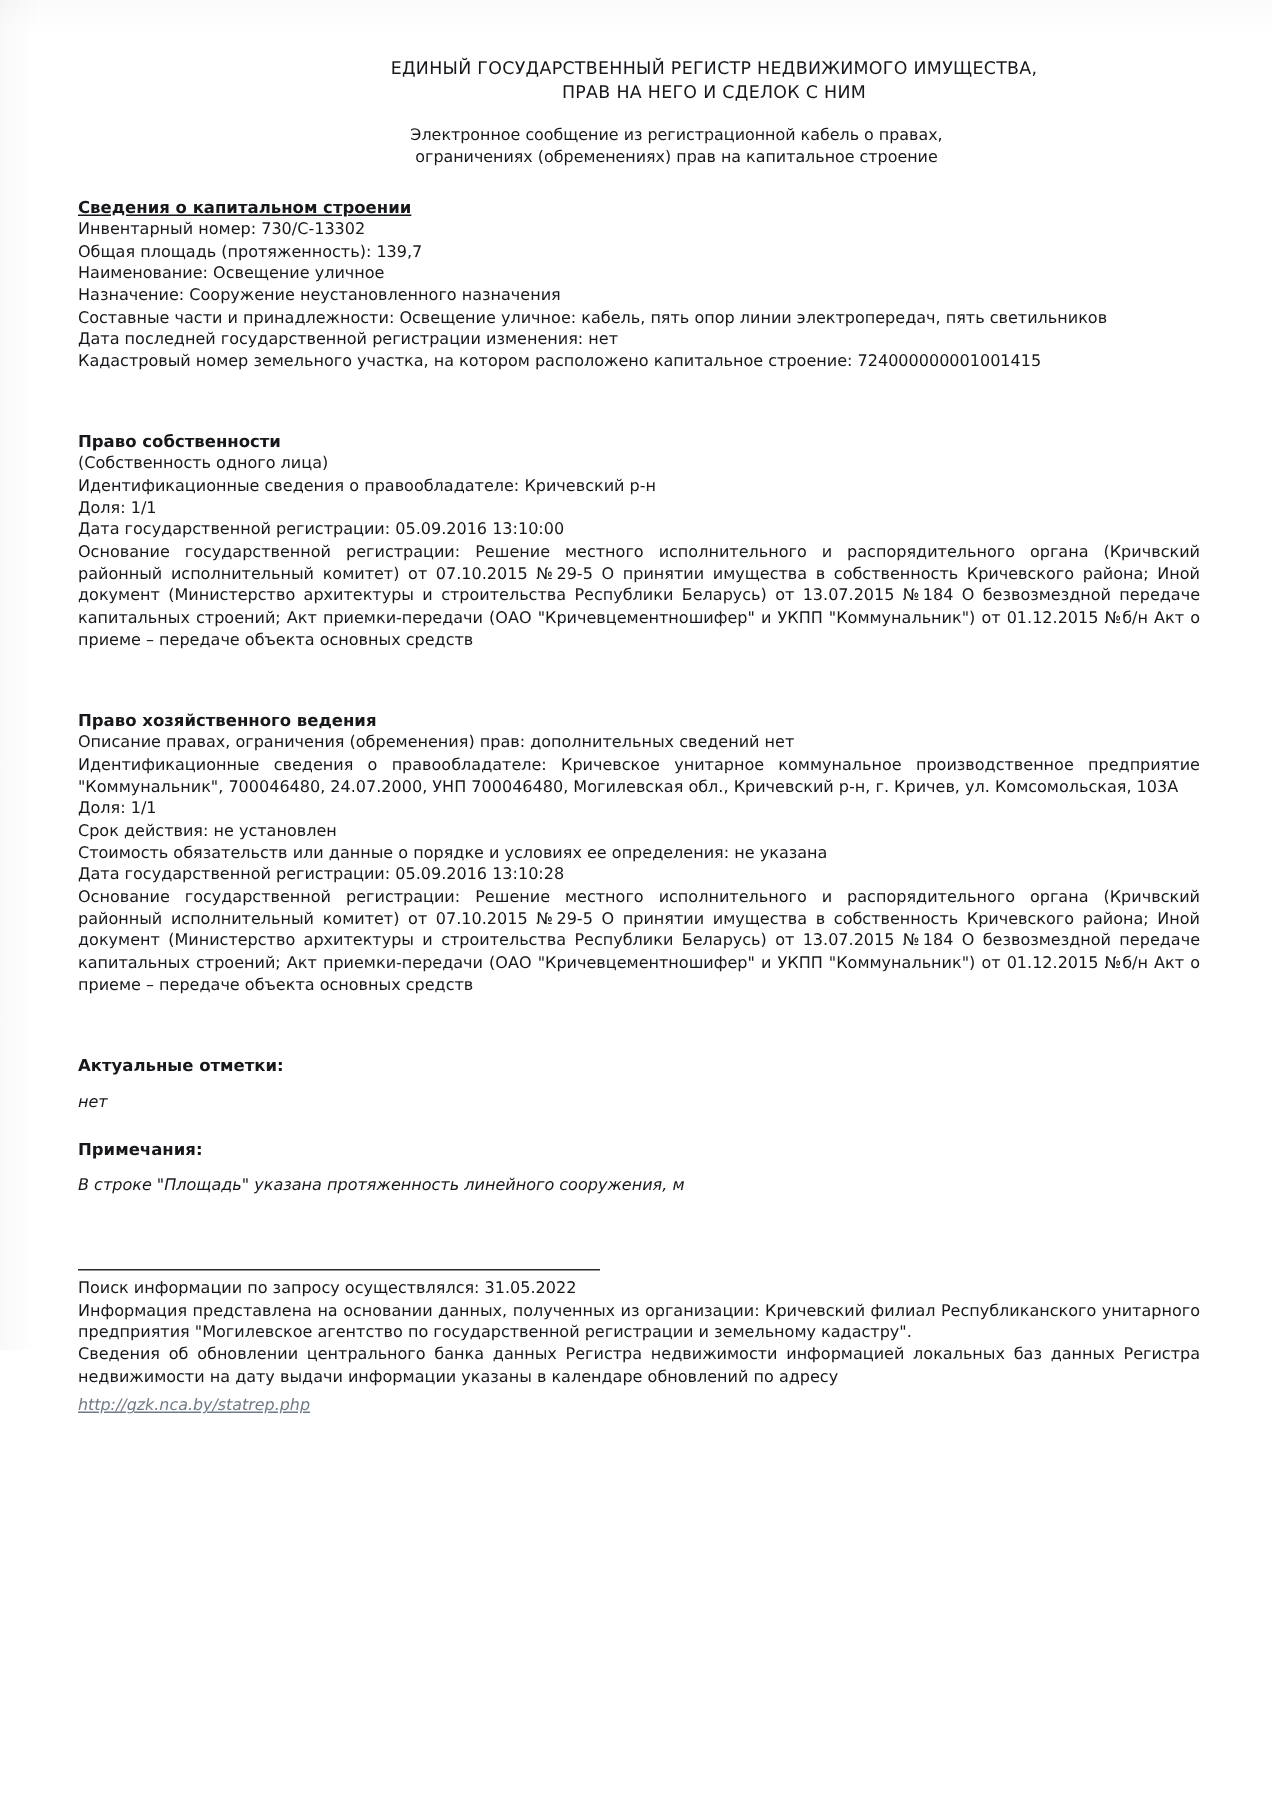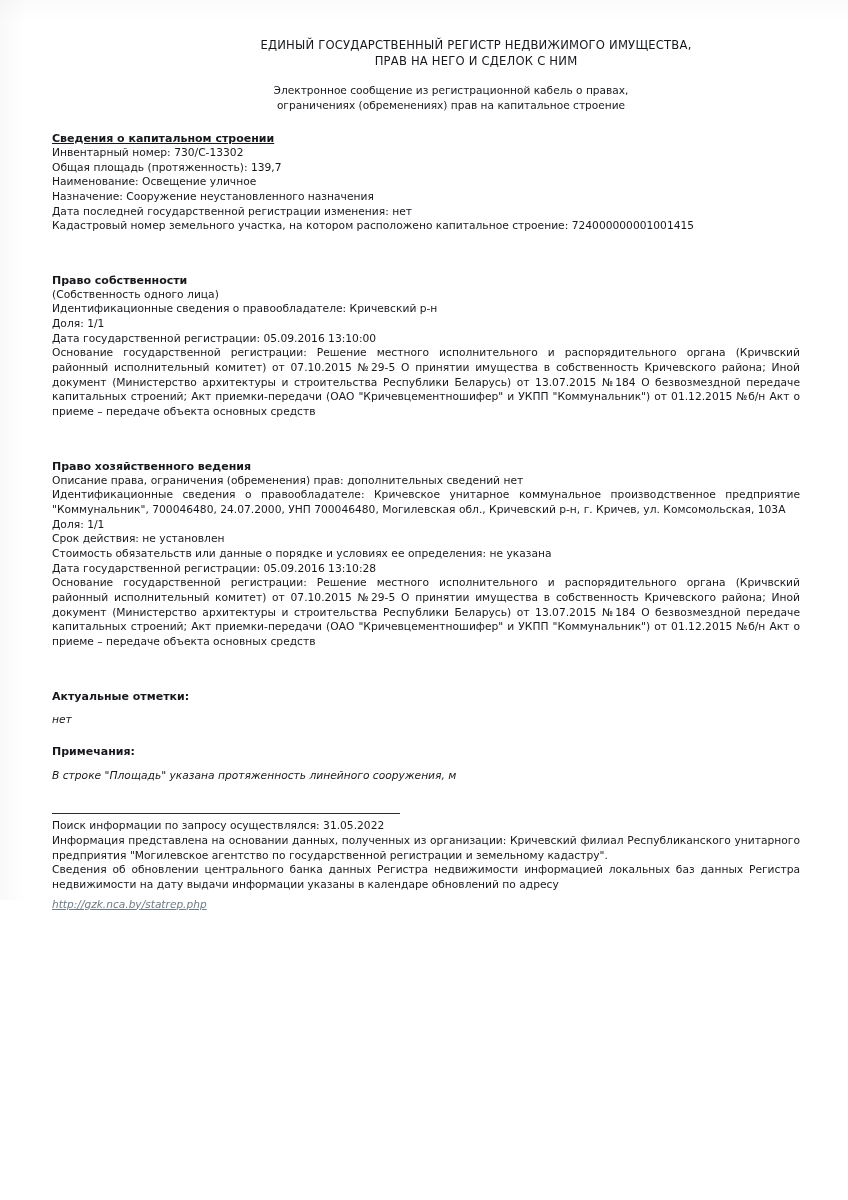--- a/index.html
+++ b/index.html
@@ -75,21 +75,21 @@
   }
   .row.just {
     text-align: justify;
   }
   .lbl { font-style: normal; }
   .val { }
   .plain-it { font-style: italic; font-size: 10.7px; line-height: 1.37; }
   .gap-md { margin-top: 17px; }
   .gap-lg { margin-top: 40px; }
   .footer {
-    margin-top: 30px;
+    margin-top: 48px;
     position: relative;
   }
   .footer .rule {
     width: 348px;
     height: 0;
     border-top: 1px solid #2a2a2a;
     margin-bottom: 5px;
   }
   .footer .row { text-align: justify; }
   .link {
@@ -130,20 +130,24 @@
       </p>
       <p class="row">
         <span class="lbl">Наименование:</span>
         <span class="val">Освещение уличное</span>
       </p>
       <p class="row">
         <span class="lbl">Назначение:</span>
         <span class="val">Сооружение неустановленного назначения</span>
       </p>
       <p class="row">
+        <span class="lbl">Составные части и принадлежности:</span>
+        <span class="val">Освещение уличное: кабель, пять опор линии электропередач, пять светильников</span>
+      </p>
+      <p class="row">
         <span class="lbl">Дата последней государственной регистрации изменения:</span>
         <span class="val">нет</span>
       </p>
       <p class="row">
         <span class="lbl">Кадастровый номер земельного участка, на котором расположено капитальное строение:</span>
         <span class="val">724000000001001415</span>
       </p>
     </div>
 
     <div class="section gap-lg">
@@ -163,21 +167,21 @@
       </p>
       <p class="row just">
         <span class="lbl">Основание государственной регистрации:</span>
         <span class="val">Решение местного исполнительного и распорядительного органа (Кричвский районный исполнительный комитет) от 07.10.2015 №29-5 О принятии имущества в собственность Кричевского района; Иной документ (Министерство архитектуры и строительства Республики Беларусь) от 13.07.2015 №184 О безвозмездной передаче капитальных строений; Акт приемки-передачи (ОАО "Кричевцементношифер" и УКПП "Коммунальник") от 01.12.2015 №б/н Акт о приеме – передаче объекта основных средств</span>
       </p>
     </div>
 
     <div class="section gap-lg">
       <div class="section-head no-underline">Право хозяйственного ведения</div>
       <p class="row">
-        <span class="lbl">Описание права, ограничения (обременения) прав:</span>
+        <span class="lbl">Описание правах, ограничения (обременения) прав:</span>
         <span class="val">дополнительных сведений нет</span>
       </p>
       <p class="row just">
         <span class="lbl">Идентификационные сведения о правообладателе:</span>
         <span class="val">Кричевское унитарное коммунальное производственное предприятие "Коммунальник", 700046480, 24.07.2000, УНП 700046480, Могилевская обл., Кричевский р-н, г. Кричев, ул. Комсомольская, 103А</span>
       </p>
       <p class="row">
         <span class="lbl">Доля:</span>
         <span class="val">1/1</span>
       </p>

